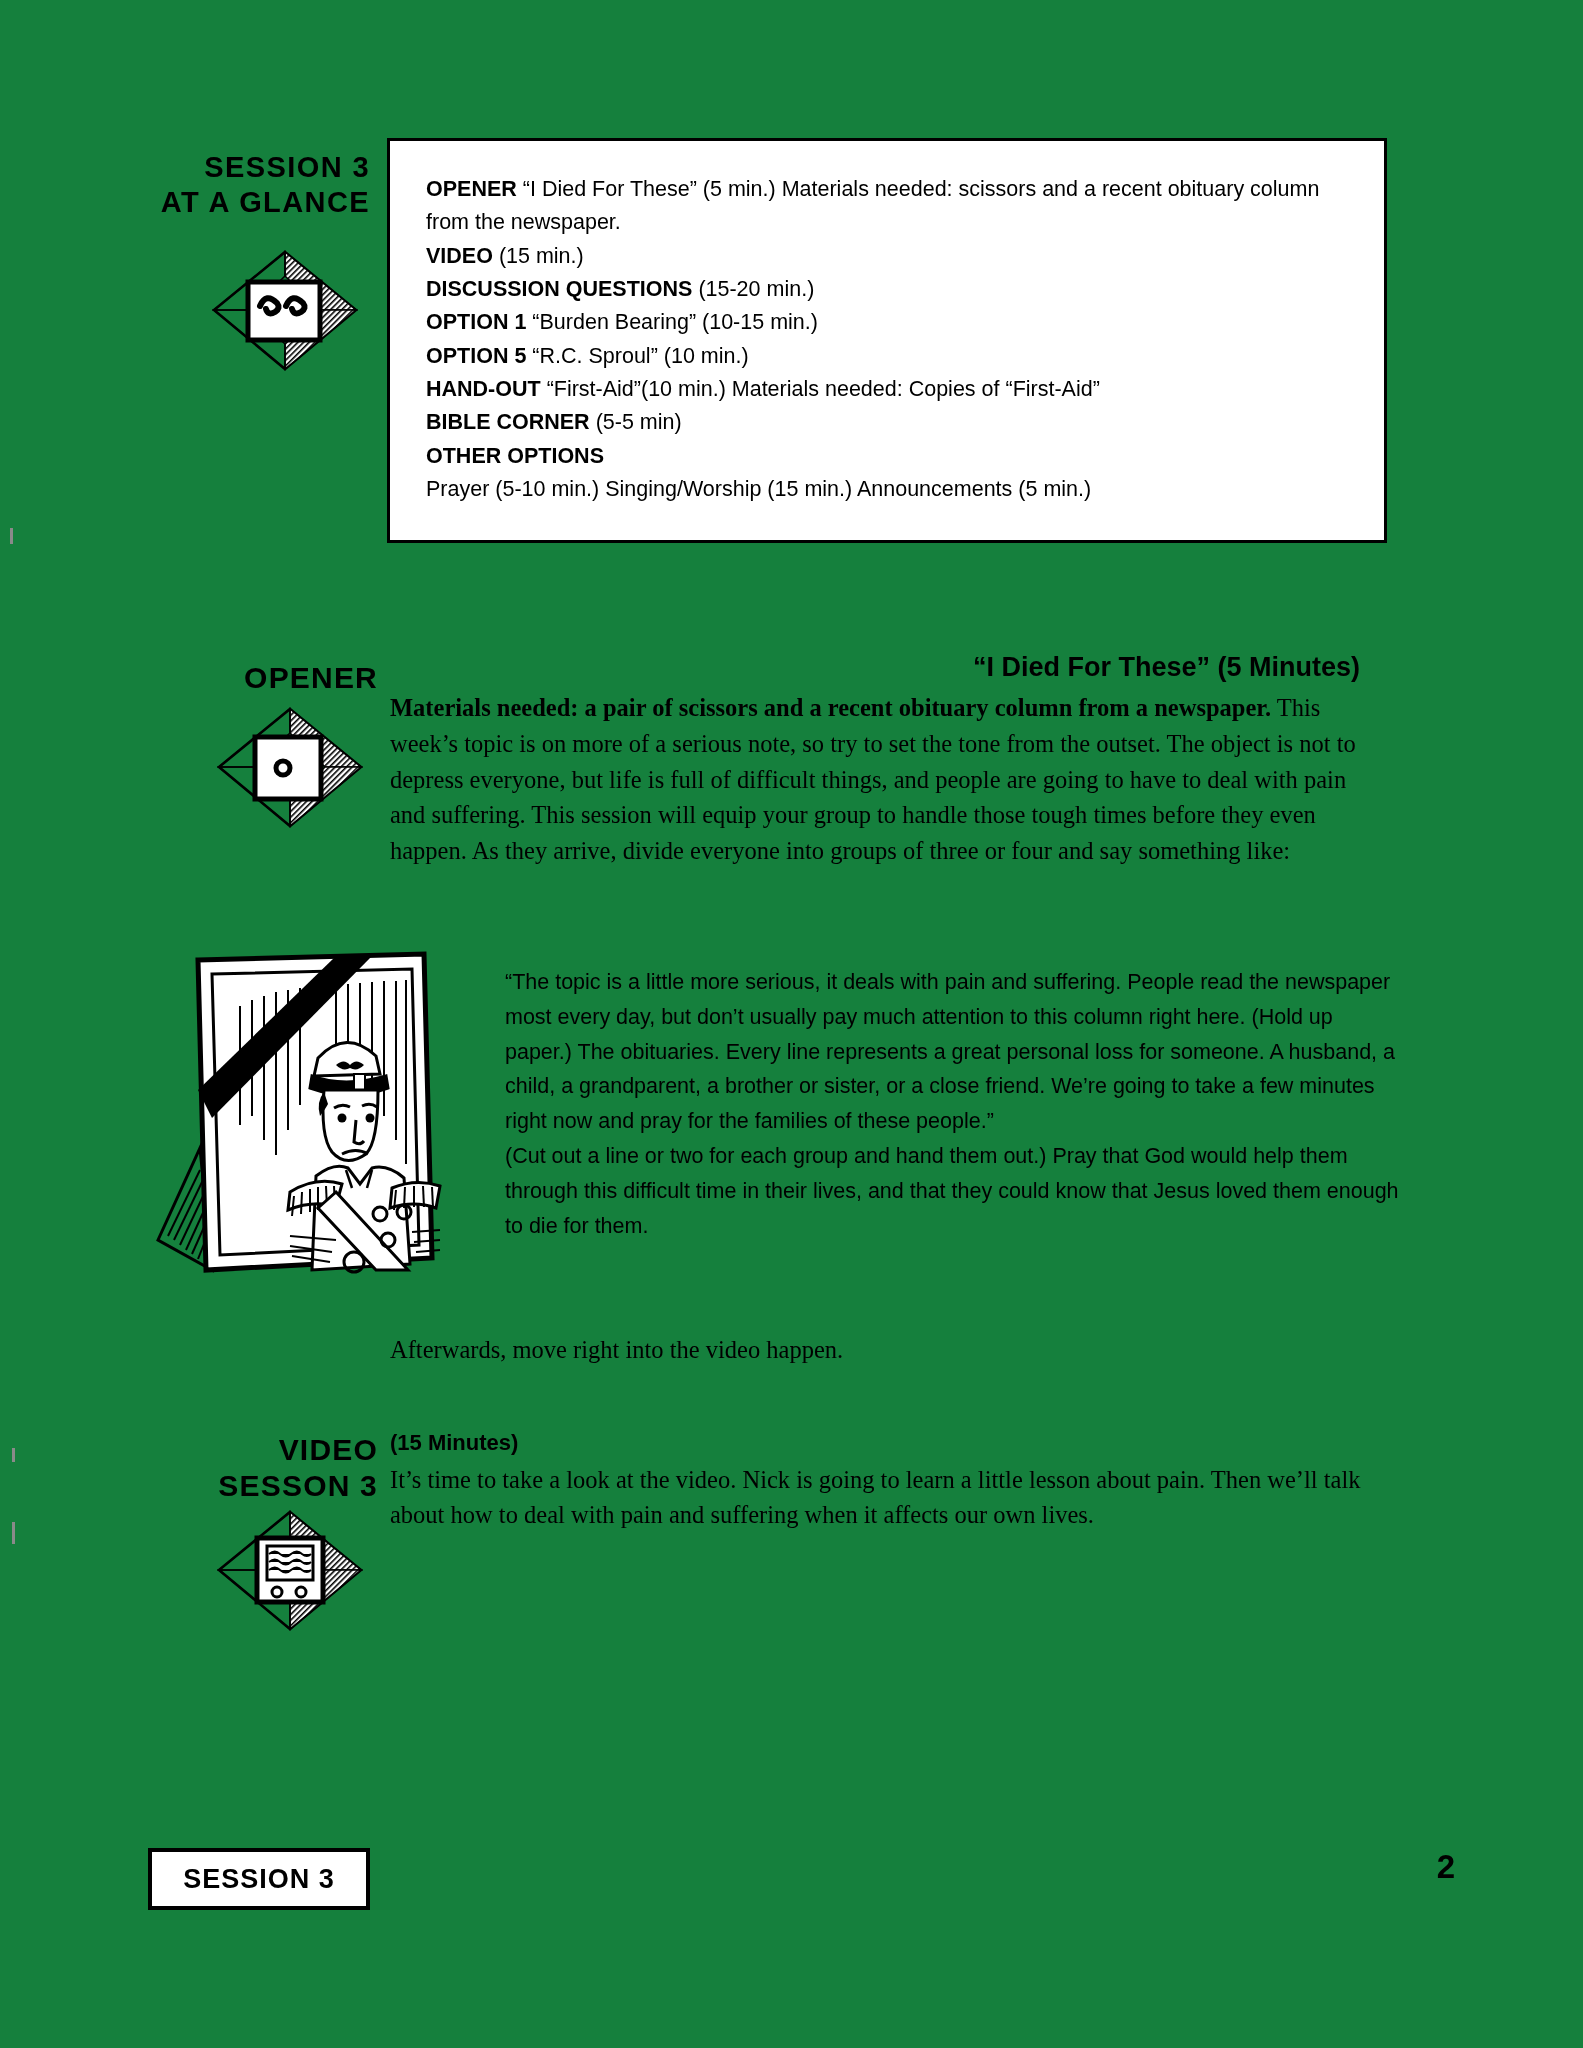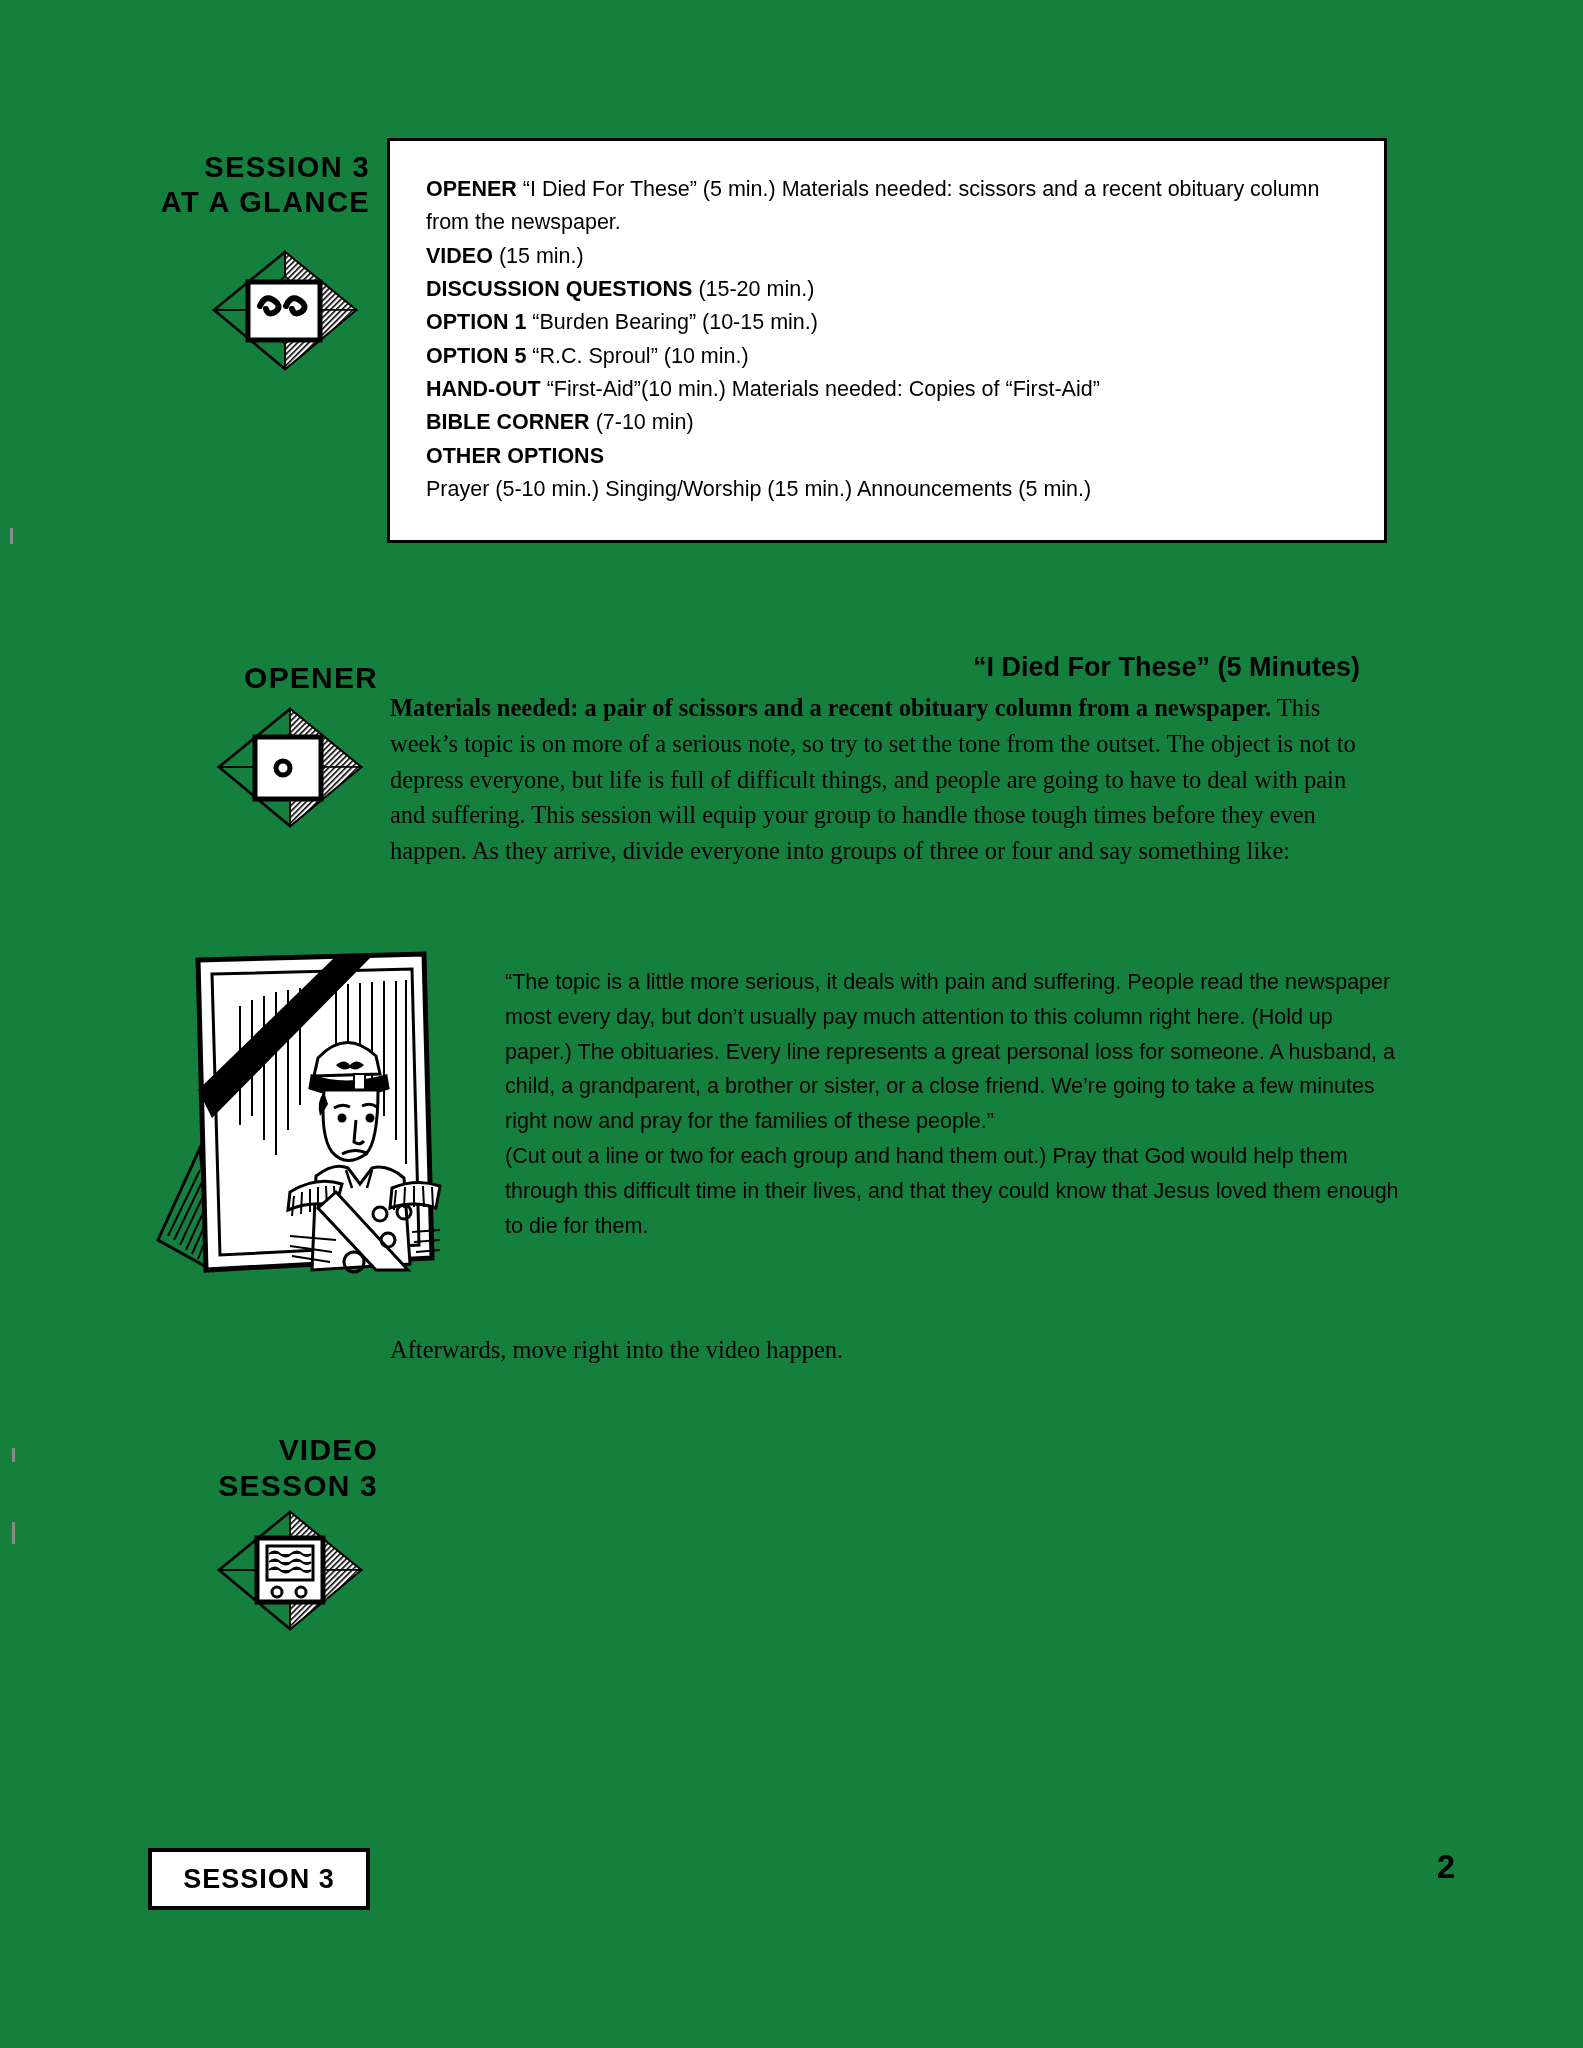--- a/index.html
+++ b/index.html
@@ -224,21 +224,21 @@
       <div class="row">
         <span class="b">OPTION 5</span>
         <span>“R.C. Sproul” (10 min.)</span>
       </div>
       <div class="row">
         <span class="b">HAND-OUT</span>
         <span>“First-Aid”(10 min.)  Materials needed: Copies of “First-Aid”</span>
       </div>
       <div class="row">
         <span class="b">BIBLE CORNER</span>
-        <span>(7-10 min)</span>
+        <span>(5-5 min)</span>
       </div>
       <div class="row">
         <span class="b">OTHER OPTIONS</span>
         <span></span>
       </div>
       <div class="row">
         <span>Prayer (5-10 min.) Singing/Worship (15 min.) Announcements (5 min.)</span>
       </div>
     </div>
   </div>
@@ -406,20 +406,24 @@
         <path d="M54 46 q6 -5 11 0 q6 5 11 0 q6 -5 11 0 q5 4 9 0"></path>
         <path d="M54 54 q6 -5 11 0 q6 5 11 0 q6 -5 11 0 q5 4 9 0"></path>
         <path d="M54 62 q6 -5 11 0 q6 5 11 0 q6 -5 11 0 q5 4 9 0"></path>
       </g>
 
       <circle cx="62" cy="84" r="5" fill="none" stroke="#000" stroke-width="3"></circle>
       <circle cx="86" cy="84" r="5" fill="none" stroke="#000" stroke-width="3"></circle>
     </svg>
   </div>
 
+  <div class="body-col" style="left:390px; top:1428px; width:975px;">
+    <div class="sans b" style="font-size:22px; line-height:1.35; margin-bottom:4px;">(15 Minutes)</div>
+    <div>It’s time to take a look at the video. Nick is going to learn a little lesson about pain. Then we’ll talk about how to deal with pain and suffering when it affects our own lives.</div>
+  </div>
 
   <div class="footer-tag-shadow"></div>
   <div class="footer-tag">
     <span>SESSION 3</span>
   </div>
   <div class="page-num">2</div>
 
 </div>
 
 </body></html>

